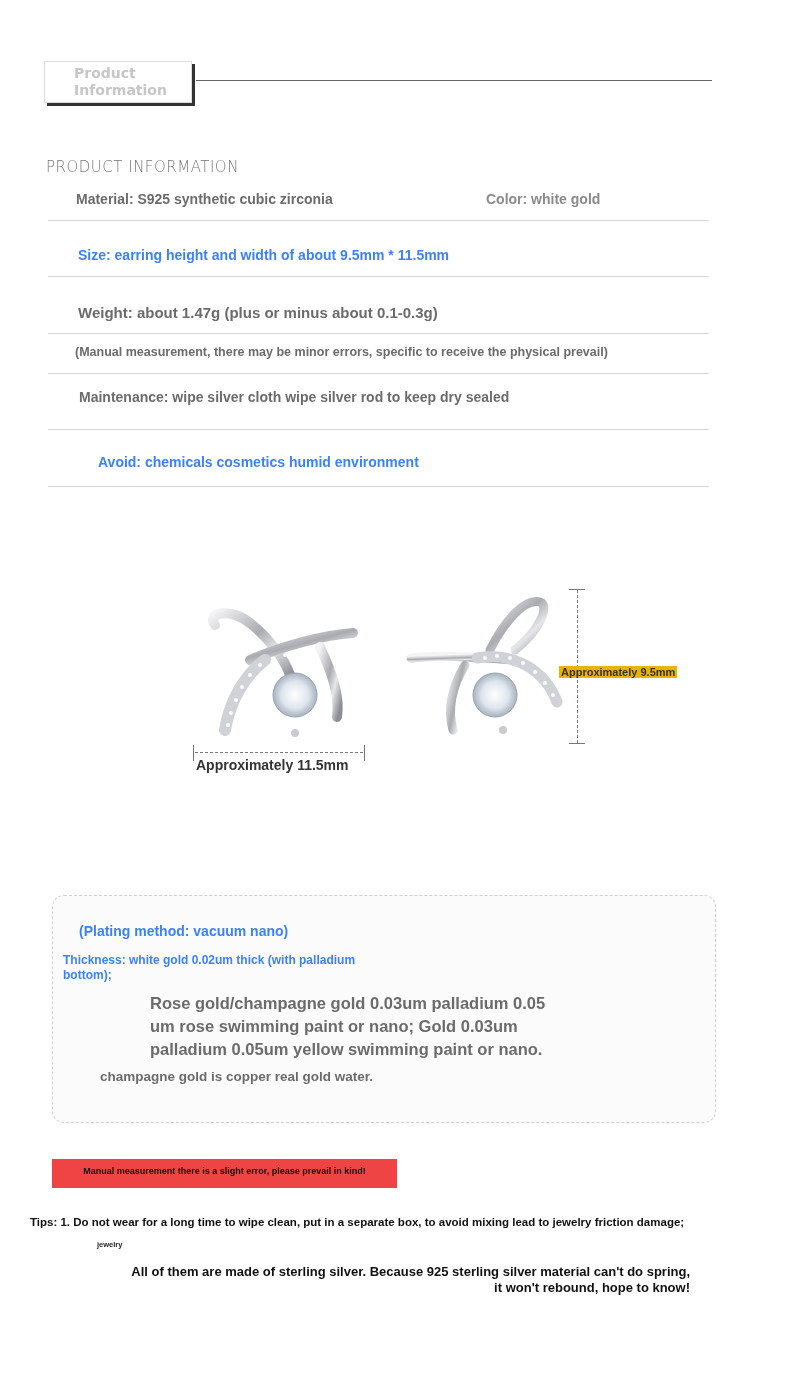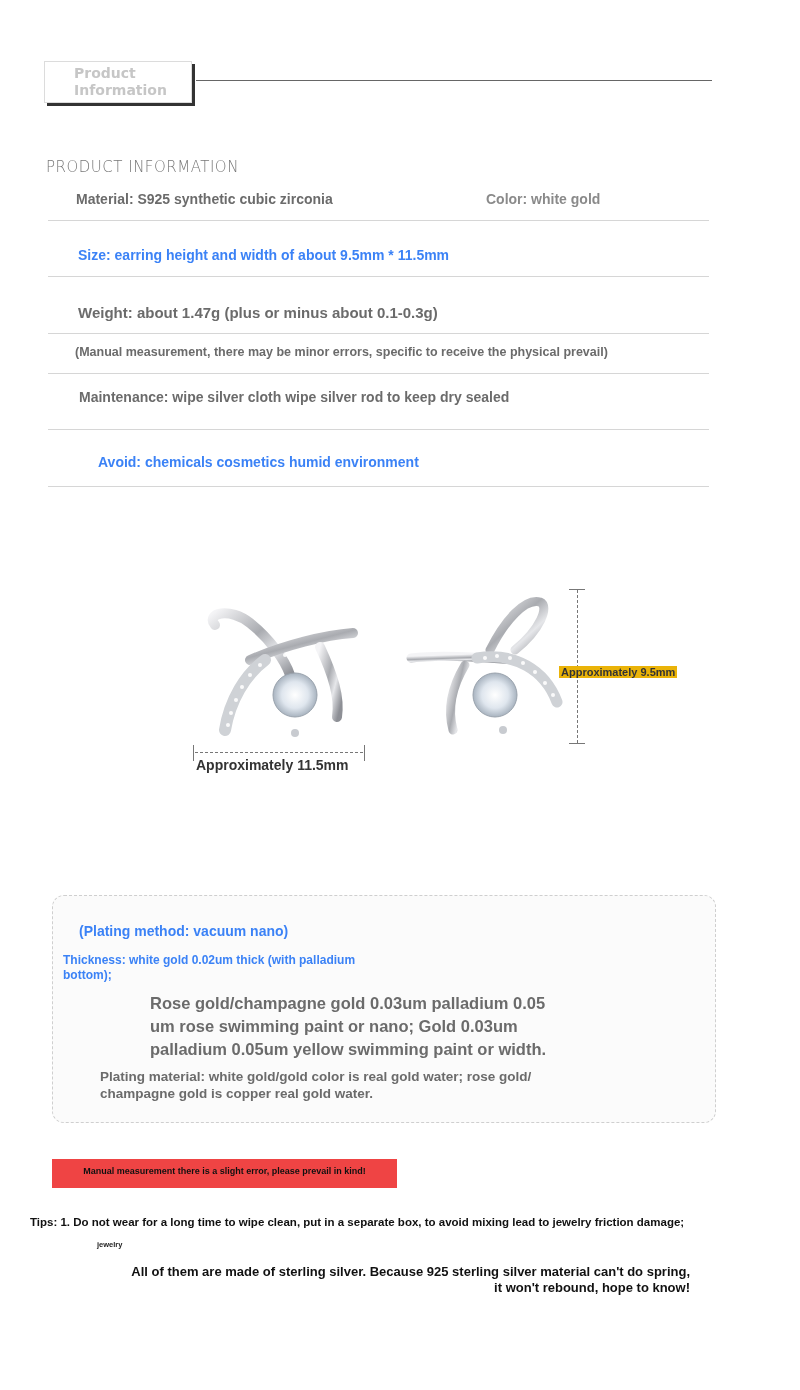--- a/index.html
+++ b/index.html
@@ -143,24 +143,23 @@
 
 <div class="abs plate"></div>
 <div class="abs spec c4" style="left:79px;top:923px;font-size:14px;">(Plating method: vacuum nano)</div>
 <div class="abs spec c4" style="left:63px;top:953px;font-size:12px;line-height:15px;">
   <div>Thickness: white gold 0.02um thick (with palladium</div>
   <div>bottom);</div>
 </div>
 <div class="abs spec c6" style="left:150px;top:992px;font-size:16.5px;line-height:23px;">
   <div>Rose gold/champagne gold 0.03um palladium 0.05</div>
   <div>um rose swimming paint or nano; Gold 0.03um</div>
-  <div>palladium 0.05um yellow swimming paint or width.</div>
+  <div>palladium 0.05um yellow swimming paint or nano.</div>
 </div>
 <div class="abs spec c6" style="left:100px;top:1068px;font-size:13.5px;line-height:17px;">
-  <div>Plating material: white gold/gold color is real gold water; rose gold/</div>
   <div>champagne gold is copper real gold water.</div>
 </div>
 
 <div class="abs notebar">
   <span>Manual measurement there is a slight error, please prevail in kind!</span>
 </div>
 
 <div class="abs" style="left:30px;top:1216px;font-size:11.5px;font-weight:bold;color:#111;white-space:nowrap;">Tips: 1. Do not wear for a long time to wipe clean, put in a separate box, to avoid mixing lead to jewelry friction damage;</div>
 <div class="abs" style="left:97px;top:1240px;font-size:7.5px;font-weight:bold;color:#222;line-height:10px;width:670px;">
   <div>jewelry</div>

